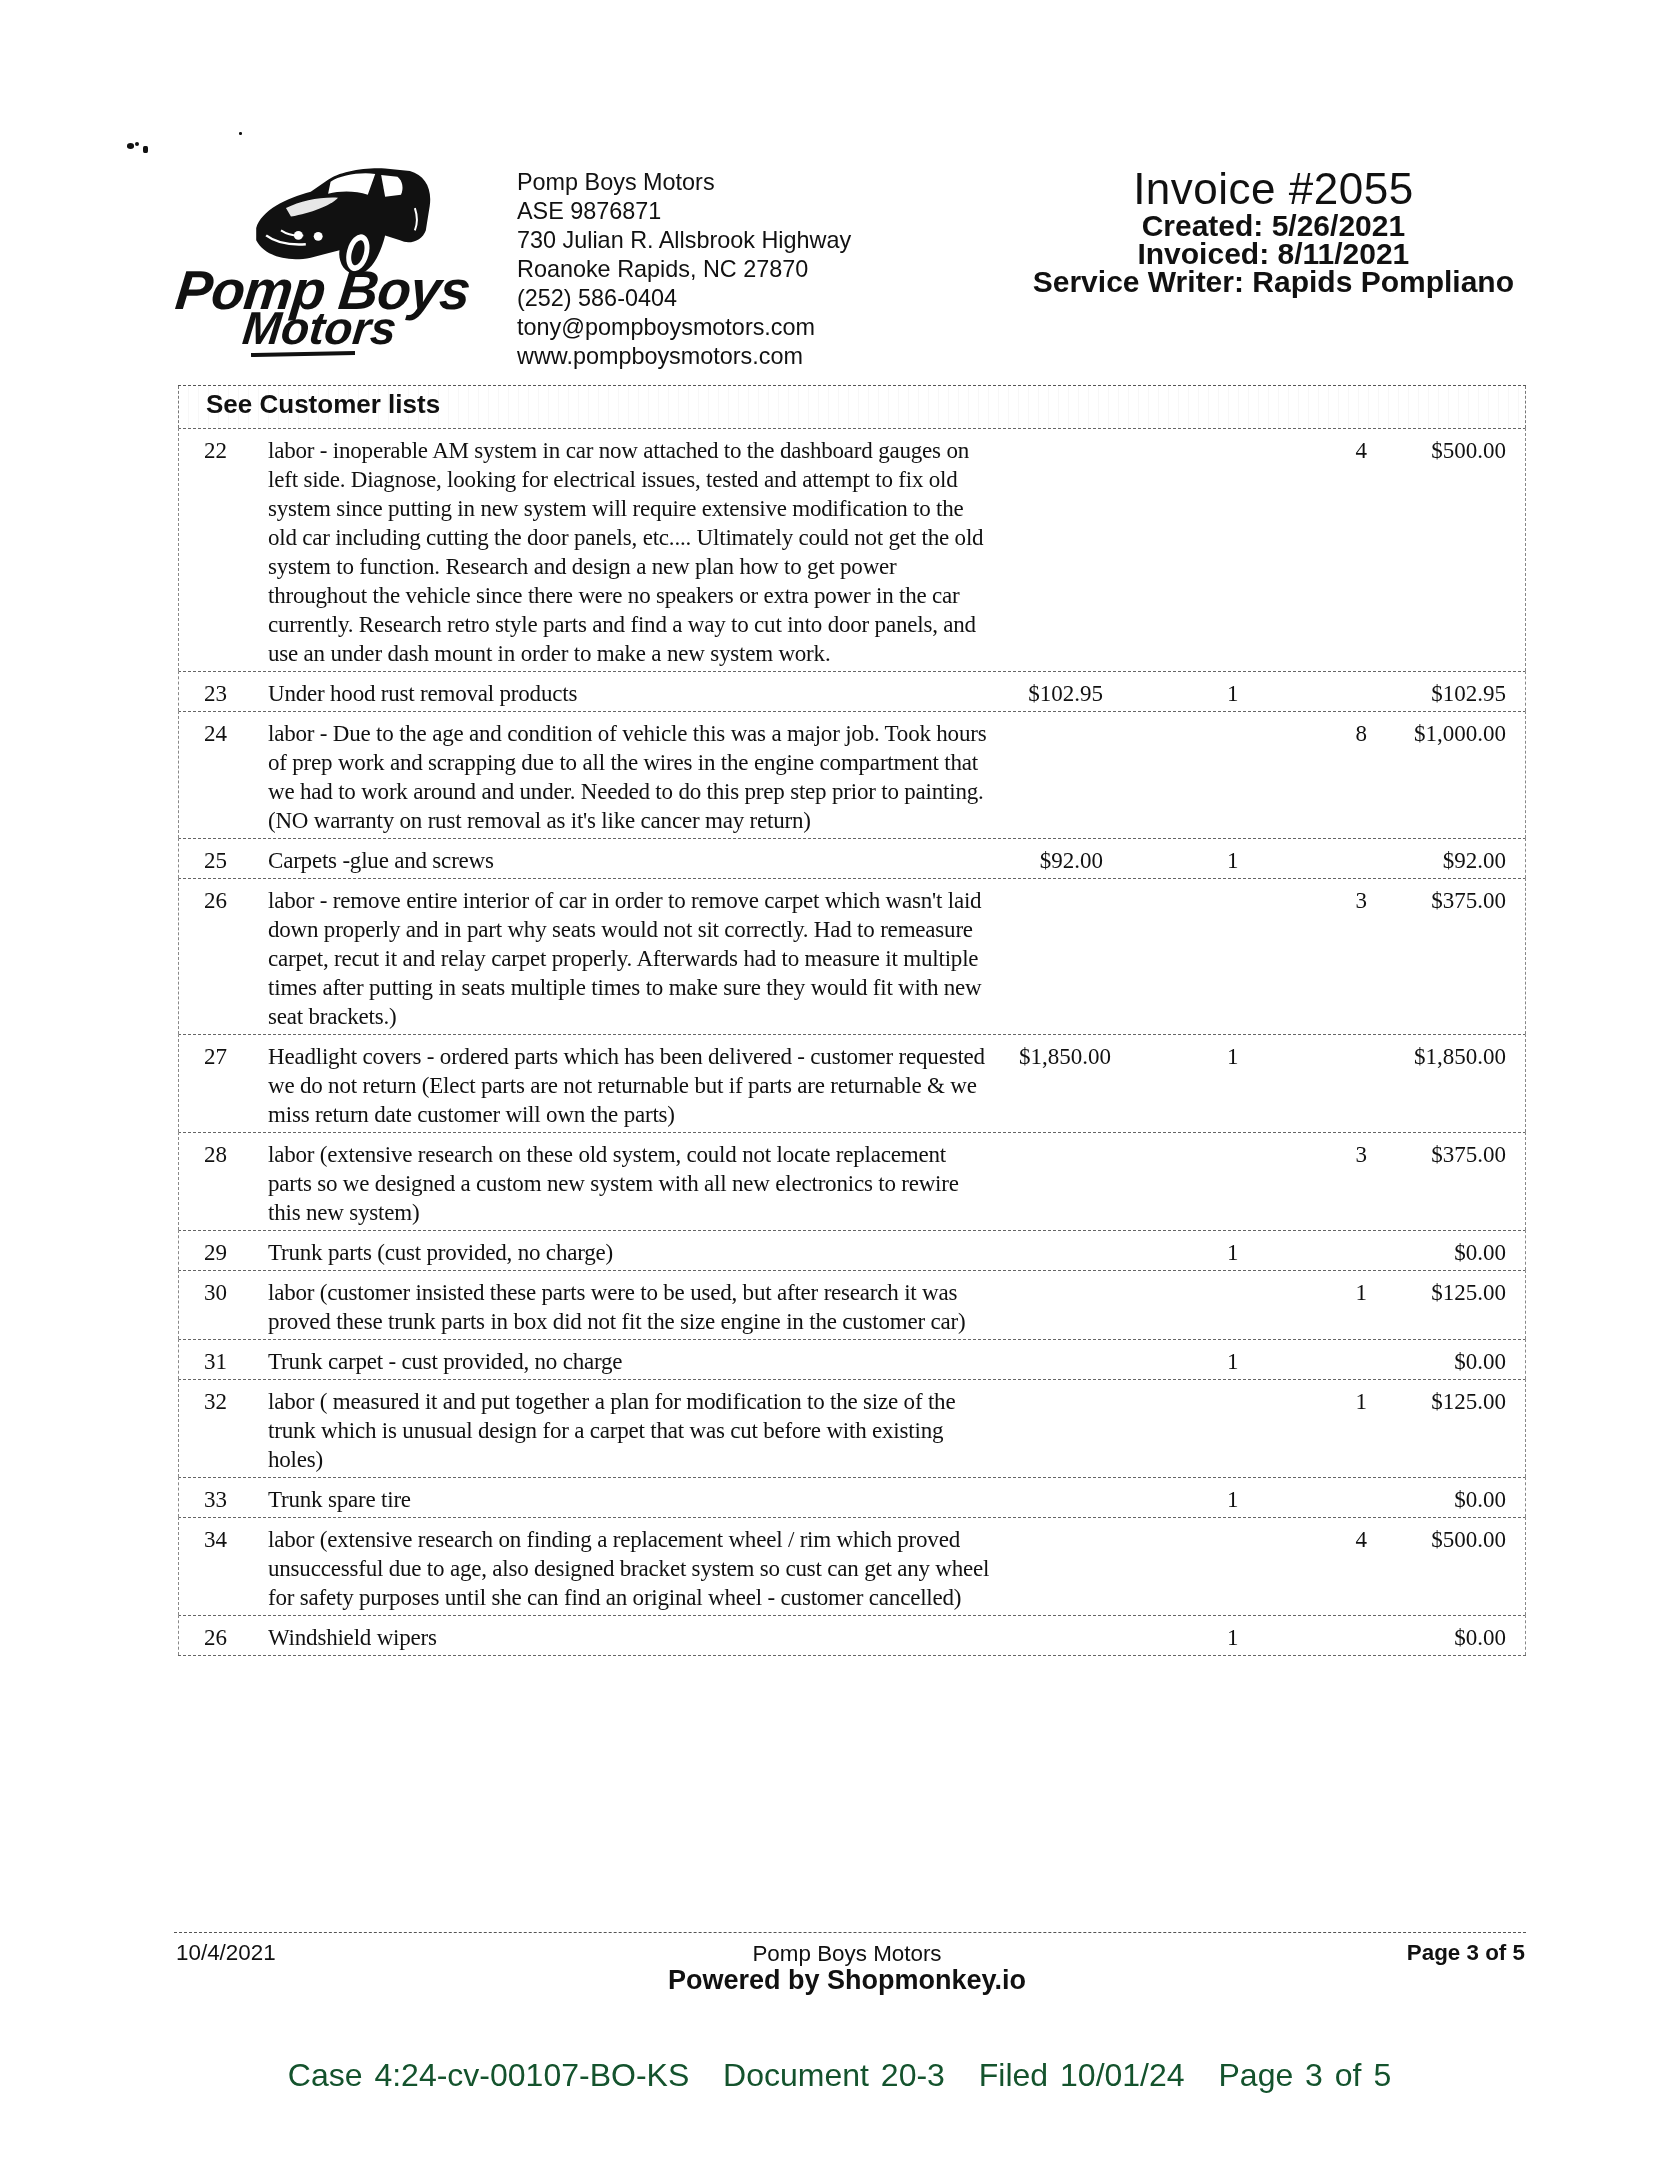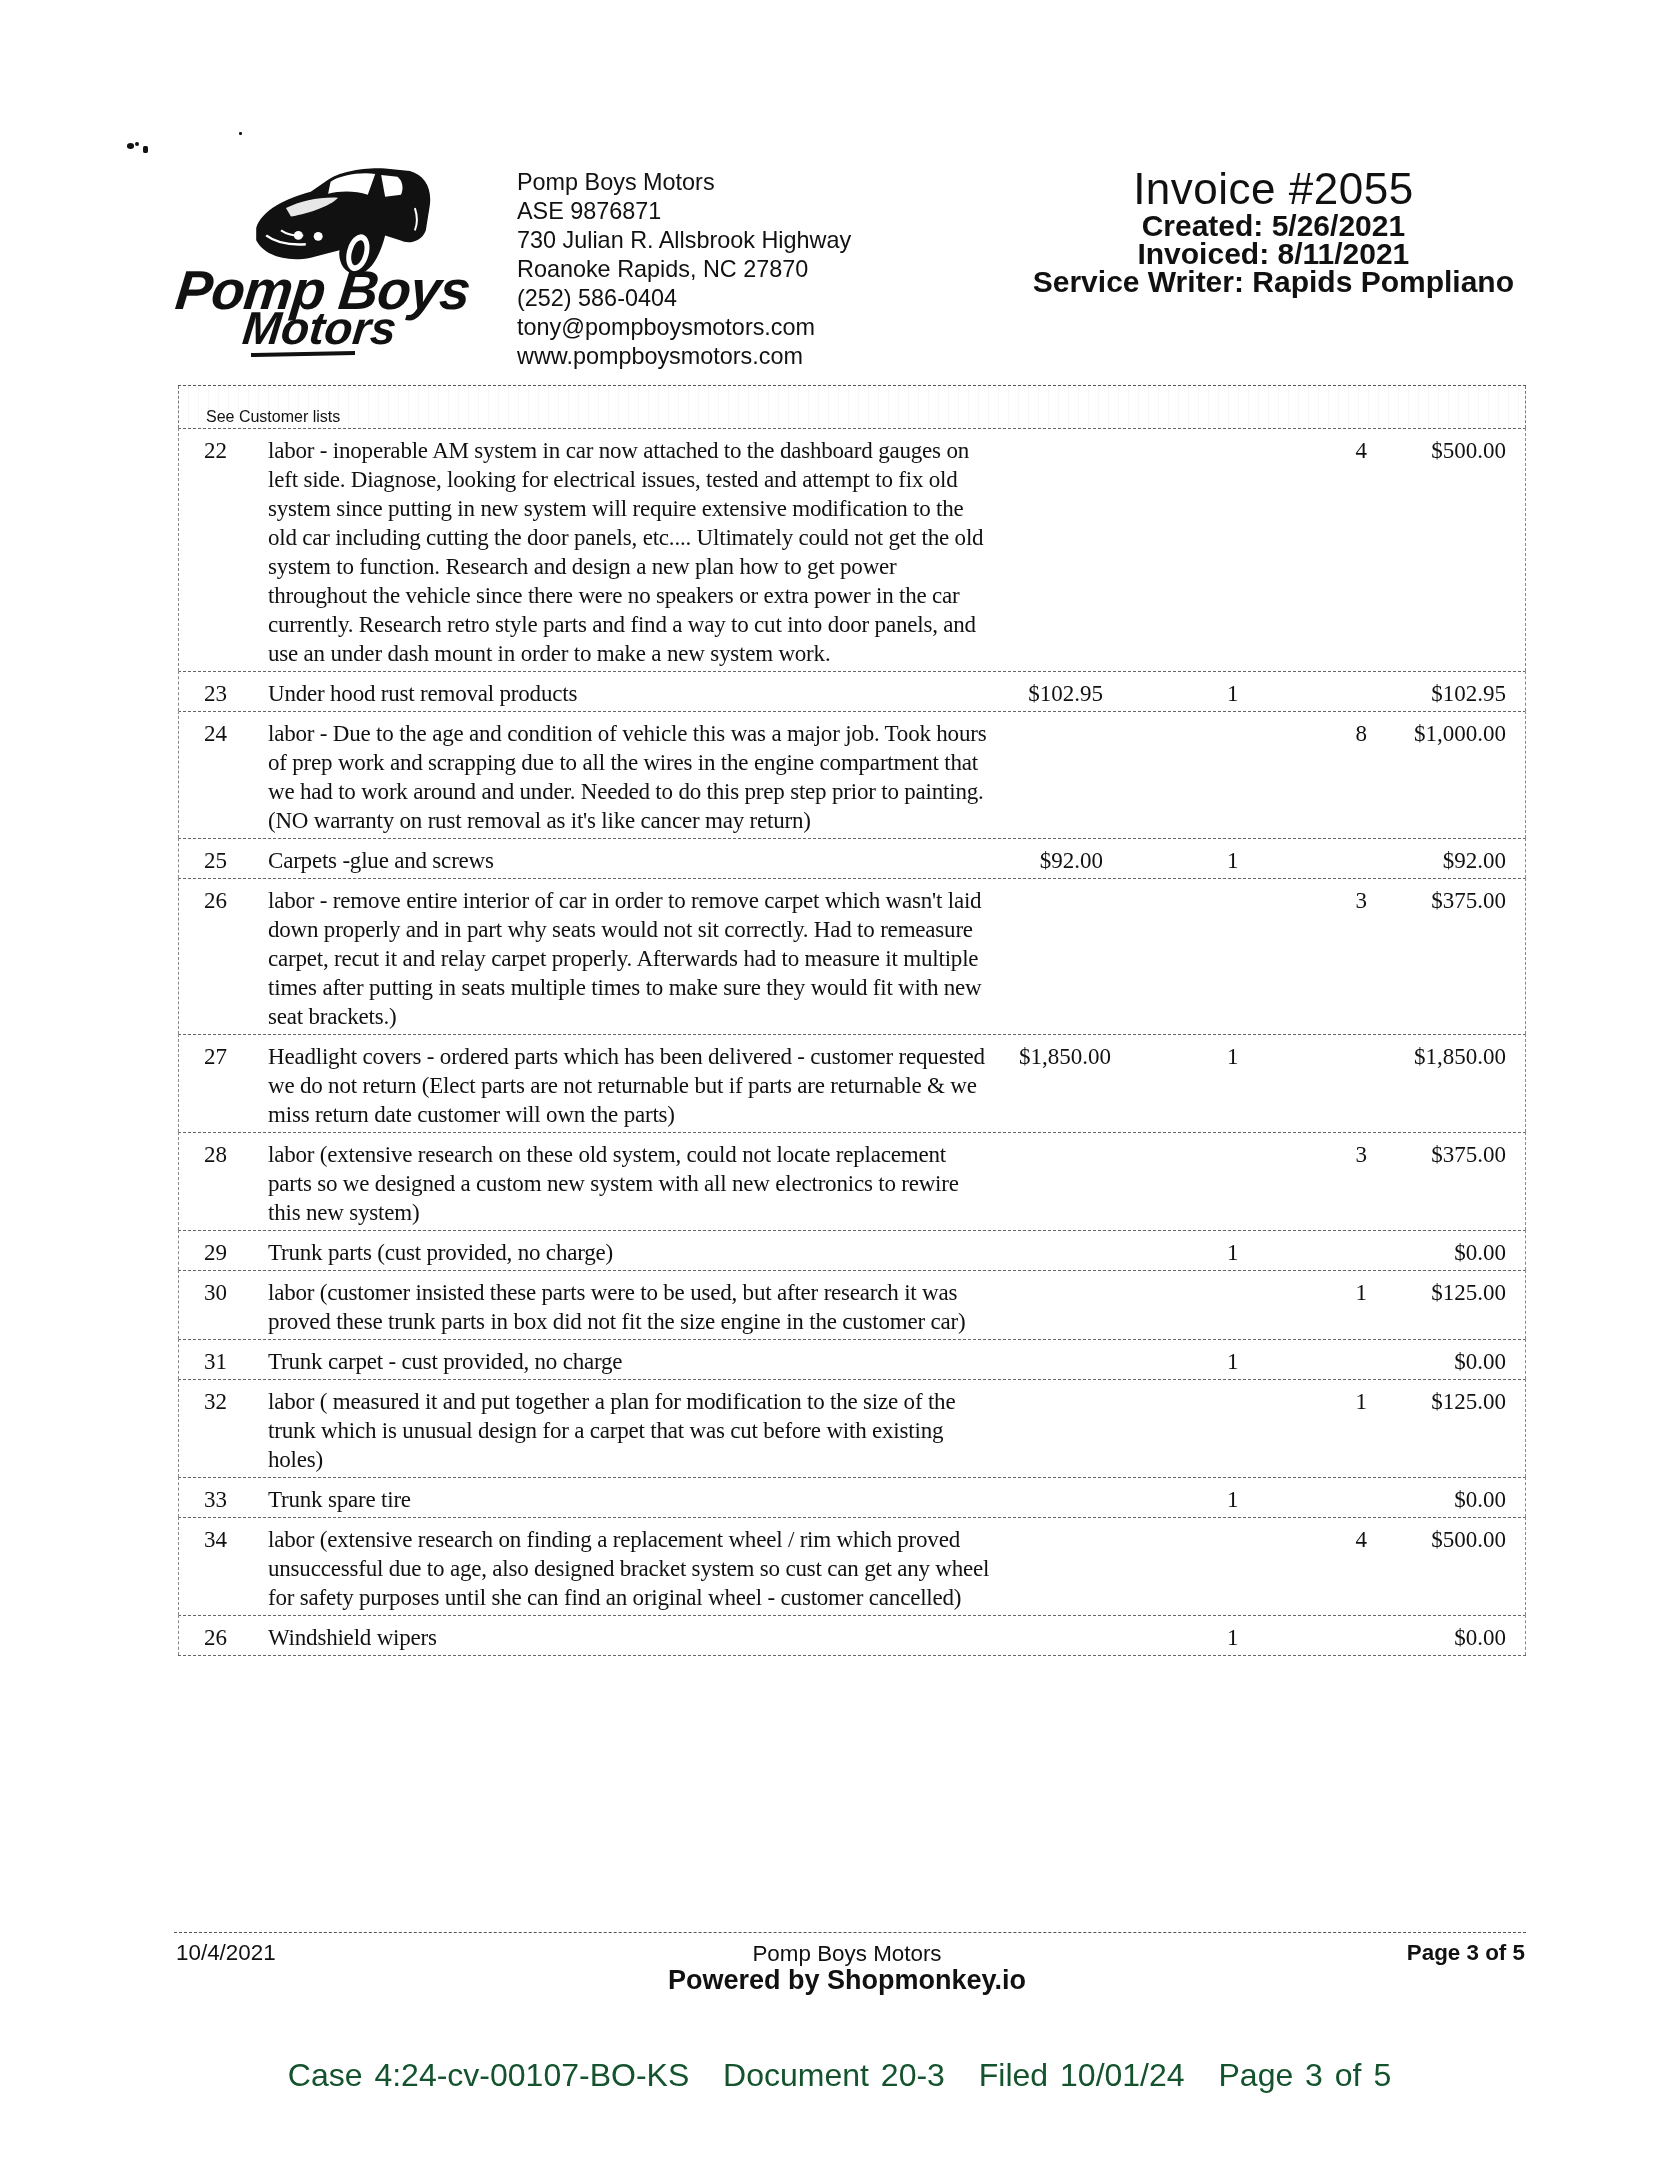--- a/index.html
+++ b/index.html
@@ -28,21 +28,21 @@
   .inv { position:absolute; right:165px; top:166px; text-align:center;margin-left:16px; }
   .inv-title { font-size:44px; line-height:46px; letter-spacing:0.5px; white-space:nowrap; }
   .inv-meta { font-size:30px; line-height:28px; font-weight:700; white-space:nowrap; }
   .inv-meta.sw { font-weight:700; }
 
   
   .table { position:absolute; left:178px; top:385px; width:1348px; }
   .dash { border-top:1.5px dashed #555; }
   .section-head { height:42px; position:relative; border-left:1px dashed #777; border-right:1px dashed #777;
                   background:repeating-linear-gradient(90deg, transparent 0 9px, rgba(0,0,0,0.03) 9px 10px); }
-  .section-head span { position:absolute; left:27px; top:22px; font-size:16px; font-weight:400; }
+  .section-head span { position:absolute; left:27px; top:3px; font-size:26px; font-weight:700; }
   .row { position:relative; border-top:1.5px dashed #666; border-left:1px dashed #888; border-right:1px dashed #888;font-family:Liberation Serif, serif; }
   .row .num { position:absolute; left:25px; top:7px; font-size:23px; line-height:29px; }
   .row .desc { margin-left:89px; width:725px; padding:7px 0 3px 0; font-size:23px; line-height:29px;
                letter-spacing:-0.2px; }
   .row .price { position:absolute; left:840px; width:84px; top:7px; text-align:right; font-size:23px; line-height:29px; }
   .row .qty { position:absolute; left:1048px; top:7px; font-size:23px; line-height:29px; }
   .row .hours { position:absolute; left:1168px; top:7px; font-size:23px; line-height:29px; text-align:right; width:20px; }
   .row .total { position:absolute; right:19px; top:7px; font-size:23px; line-height:29px; text-align:center; }
   .table-end { border-top:1.5px dashed #666; }
 

